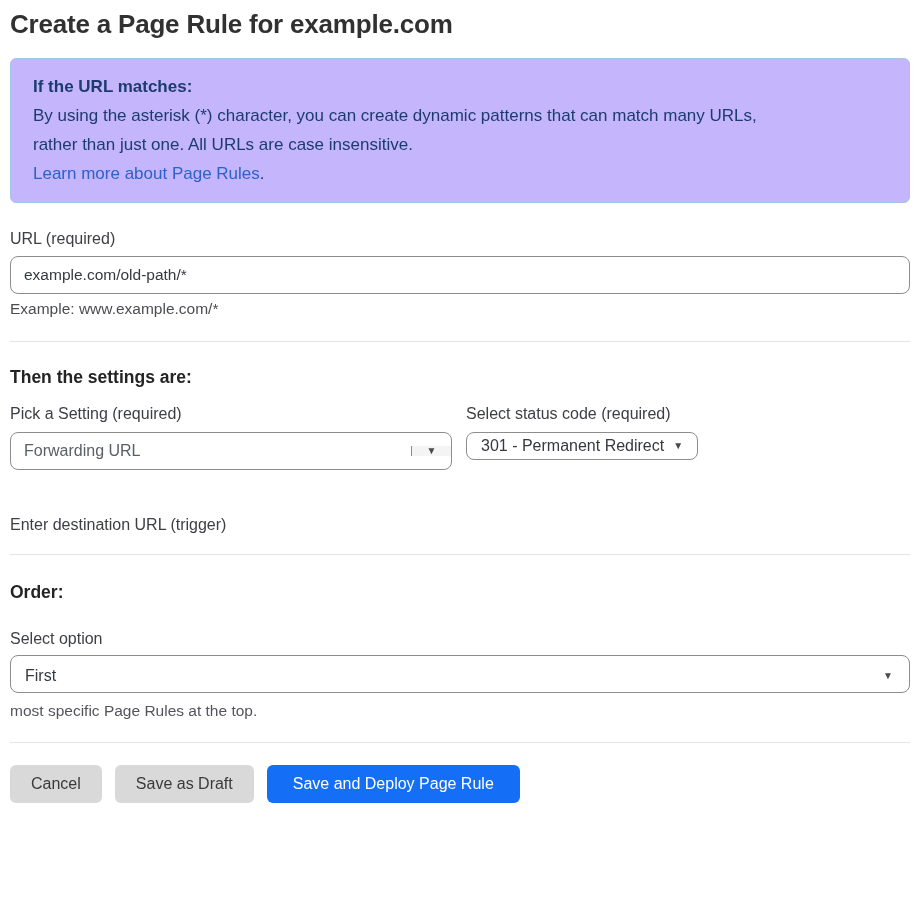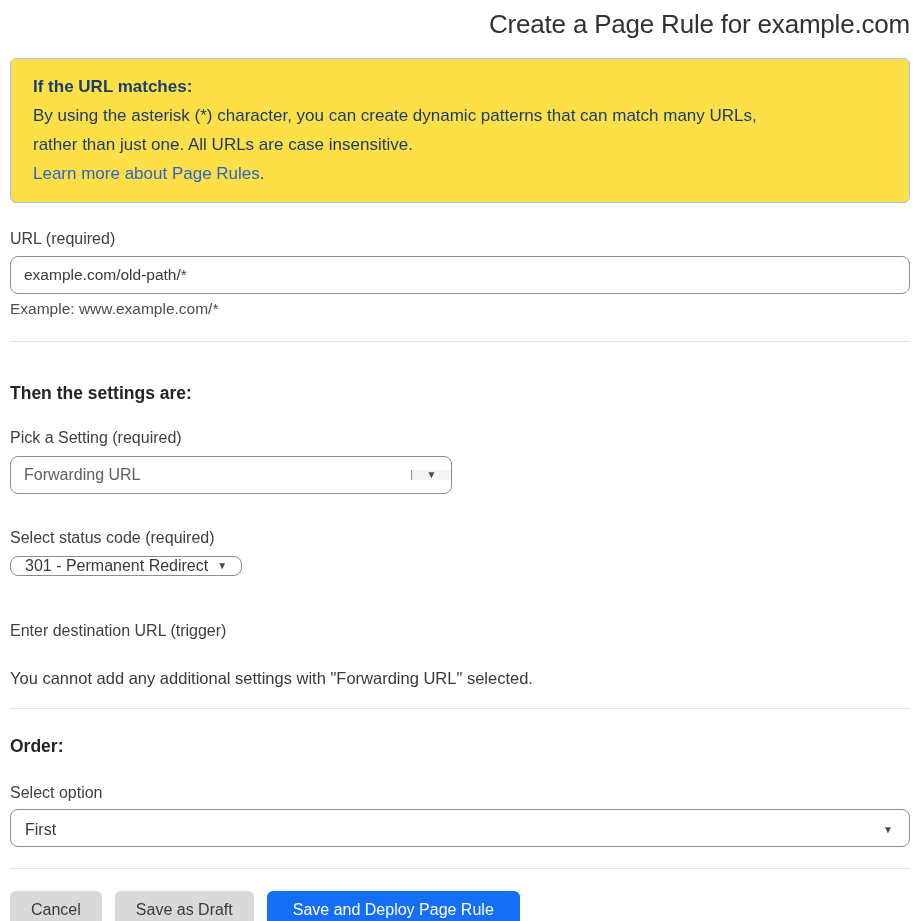--- a/index.html
+++ b/index.html
@@ -6,31 +6,30 @@
   html, body { margin: 0; padding: 0; background: #ffffff; }
   body {
     font-family: "Liberation Sans", sans-serif;
     color: #36393f;
     width: 920px;
   }
   .container { padding: 8px 10px 10px 10px; }
 
   .page-title {
     font-size: 26px;
-    font-weight: 400;
+    font-weight: 700;
     color: #313131;
     margin: 0;
     line-height: 32px;
     letter-spacing: -0.2px;
-    text-align: right;
   }
 
   .info-box {
     margin-top: 18px;
-    background: #fde047;
+    background: #c4b5fd;
     border: 1px solid #a3c6ea;
     border-radius: 6px;
     padding: 13px 22px 14px 22px;
     color: #1d3c6e;
     font-size: 17px;
     line-height: 29px;
   }
   .info-heading { font-weight: 700; }
   .info-link {
     color: #2c62c9;
@@ -74,31 +73,30 @@
     margin: 24px 0 0 0;
     height: 0;
   }
   .divider.tight { margin-top: 19px; }
   .divider.pre-actions { margin-top: 21px; }
 
   .section-heading {
     font-size: 17.5px;
     font-weight: 700;
     color: #242424;
-    margin-top: 40px;
+    margin-top: 24px;
     line-height: 22px;
   }
   .section-heading.order { margin-top: 26px; }
 
   .settings-row {
     display: flex;
-    gap: 34px;
-    margin-top: 24px;
+    gap: 14px;
+    margin-top: 16px;
     align-items: flex-start;
-    flex-direction: column;
   }
   .col-setting { width: 442px; }
 
   .select-split {
     display: flex;
     height: 38px;
     margin-top: 8px;
     border: 1px solid #8d8d8d;
     border-radius: 8px;
     background: #fff;
@@ -124,21 +122,21 @@
   }
 
   .chevron {
     font-size: 10px;
     color: #4a4a4a;
     line-height: 1;
   }
 
   .select-inline {
     display: inline-flex;
-    height: 20px;
+    height: 28px;
     margin-top: 8px;
     border: 1px solid #8d8d8d;
     border-radius: 8px;
     align-items: center;
     padding: 0 14px;
     gap: 9px;
     font-size: 16px;
     color: #36393f;
     background: #fff;
     cursor: pointer;
@@ -234,32 +232,32 @@
       <div class="field-label">Select status code (required)</div>
       <div class="select-inline">
         <span>301 - Permanent Redirect</span>
         <span class="chevron">▼</span>
       </div>
     </div>
   </div>
 
   <div class="field-label mt-45">Enter destination URL (trigger)</div>
 
-  <div class="note-text">You cannot add any additional settings with "Forwarding URL" selected.</div>
 
   <hr class="divider tight">
 
   <div class="section-heading order">Order:</div>
 
   <div class="field-label mt-26">Select option</div>
   <div class="select-full">
     <span>First</span>
     <span class="chevron">▼</span>
   </div>
   <div class="order-helper">
+    <div>most specific Page Rules at the top.</div>
   </div>
 
   <hr class="divider pre-actions">
 
   <div class="actions">
     <button class="btn btn-secondary">Cancel</button>
     <button class="btn btn-secondary">Save as Draft</button>
     <button class="btn btn-primary">Save and Deploy Page Rule</button>
   </div>
 

